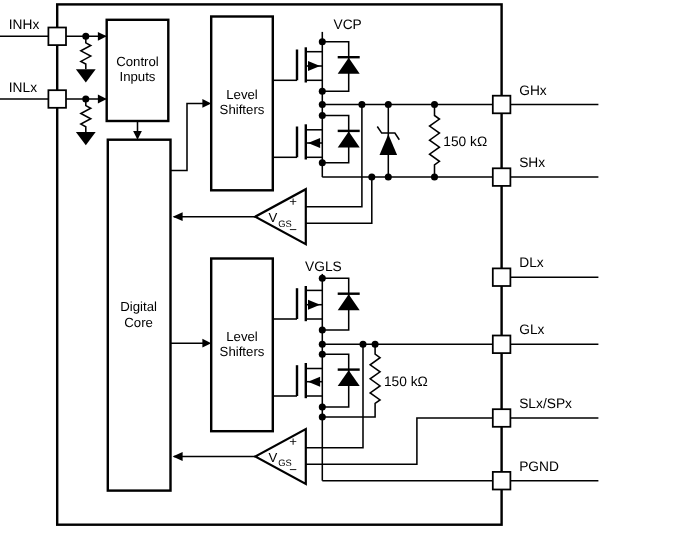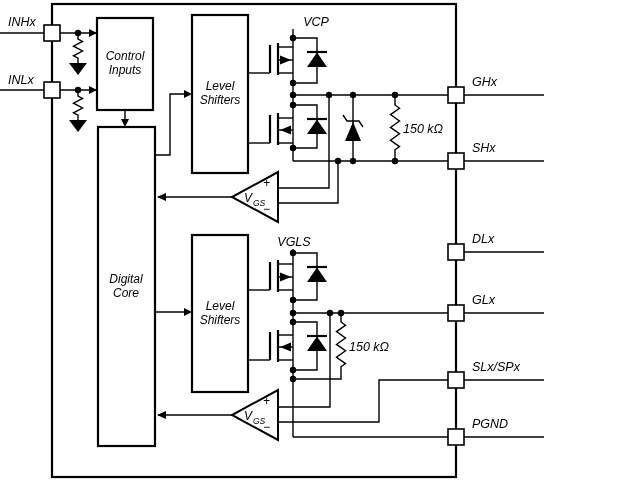--- a/index.html
+++ b/index.html
@@ -1,16 +1,16 @@
 <!DOCTYPE html>
 <html><head>
 <meta charset="utf-8">
 <style>
   html,body{margin:0;padding:0;background:#ffffff;}
-  #stage{position:relative;width:544px;height:487px;background:#ffffff;overflow:hidden;font-style:italic;}
+  #stage{position:relative;width:544px;height:487px;background:#ffffff;overflow:hidden;}
   svg{display:block;}
   text{font-family:"Liberation Sans","DejaVu Sans",sans-serif;fill:#000;}
   .lbl{font-size:12.5px;}
   .blk{font-size:12px;}
   .sub{font-size:8.5px;}
   .sgn{font-size:12px;}
   .mid{text-anchor:middle;}
   .wire{stroke:#000;stroke-width:1.4;fill:none;}
   .thick{stroke:#000;stroke-width:2.2;fill:#fff;}
   .box{stroke:#000;stroke-width:1.6;fill:#fff;}

